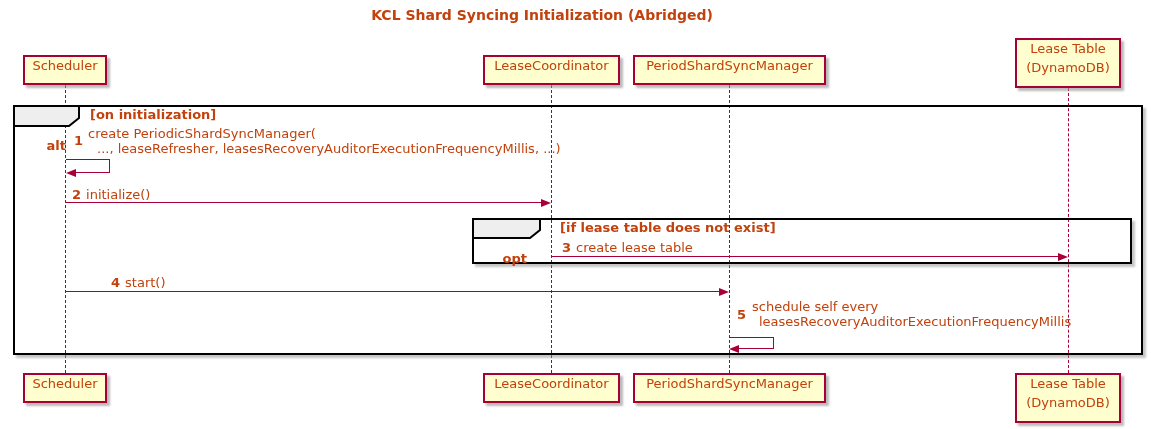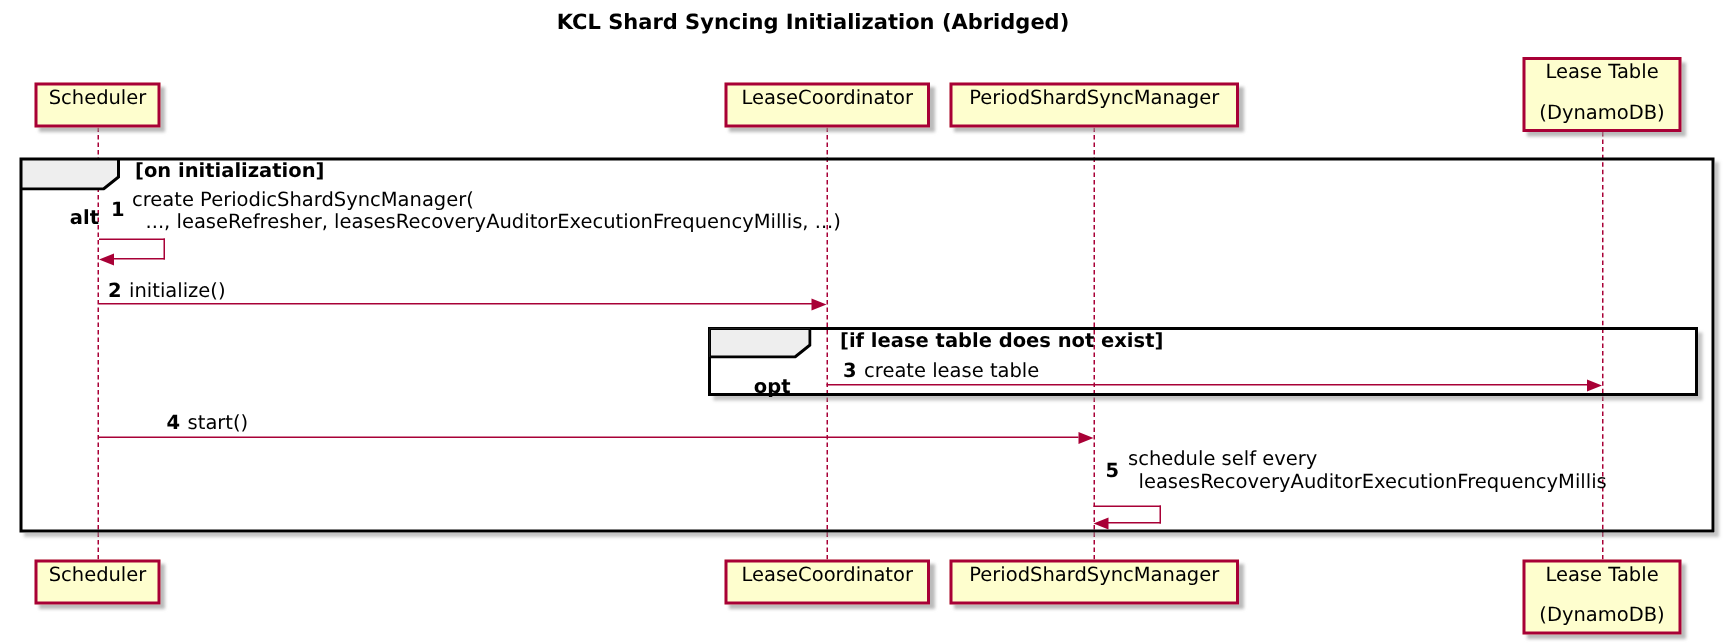--- a/index.html
+++ b/index.html
@@ -1,27 +1,27 @@
 <!DOCTYPE html>
 <html><head>
 <meta charset="utf-8">
 <style>
   html,body{margin:0;padding:0;background:#ffffff;}
   .canvas{
     position:relative;width:1151px;height:429px;background:#ffffff;overflow:hidden;
-    font-family:"DejaVu Sans","Liberation Sans",sans-serif;color:#000000;
+    font-family:"DejaVu Sans","Liberation Sans",sans-serif;color:#c2410c;
   }
   .title{
     position:absolute;left:0;top:7px;width:1084px;text-align:center;
     font-size:14px;font-weight:bold;white-space:nowrap;
   }
   .box{
     position:absolute;box-sizing:border-box;background:#FEFECE;border:2px solid #A80036;
     box-shadow:3px 3px 2px rgba(150,150,150,0.65);
-    display:flex;flex-direction:column;align-items:center;justify-content:space-between;
+    display:flex;flex-direction:column;align-items:center;justify-content:flex-start;
     font-size:13px;line-height:1.45;text-align:center;white-space:nowrap;
   }
   .lifeline{position:absolute;width:0;border-left:1px dashed #A80036;}
   .frame{
     position:absolute;box-sizing:border-box;border:2px solid #000;
     box-shadow:3px 3px 2px rgba(150,150,150,0.55);background:transparent;
   }
   .pentagon{position:absolute;}
   .frame-op{
     position:absolute;font-size:13px;font-weight:bold;text-align:right;white-space:nowrap;margin-top:31px;

